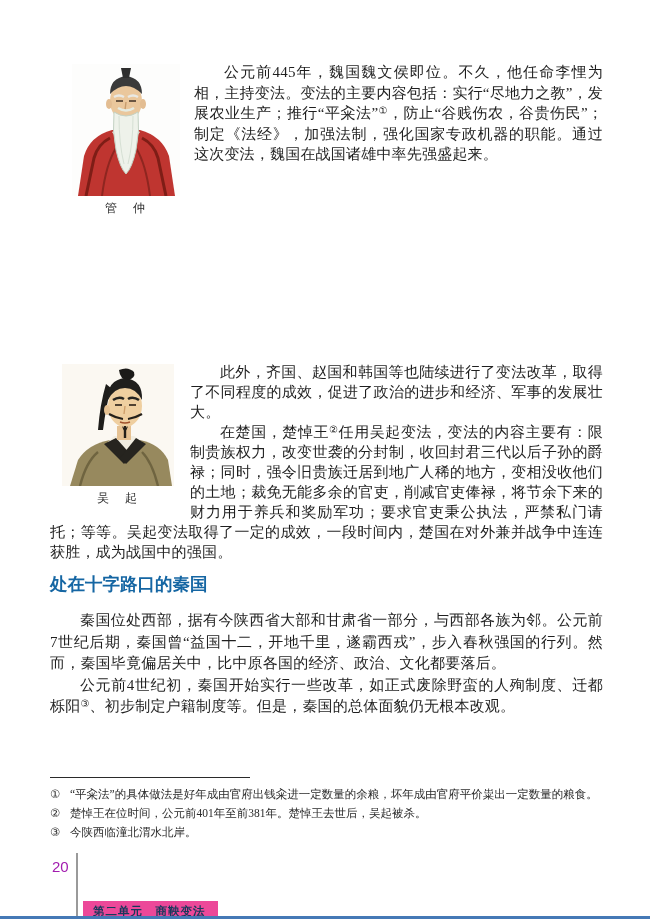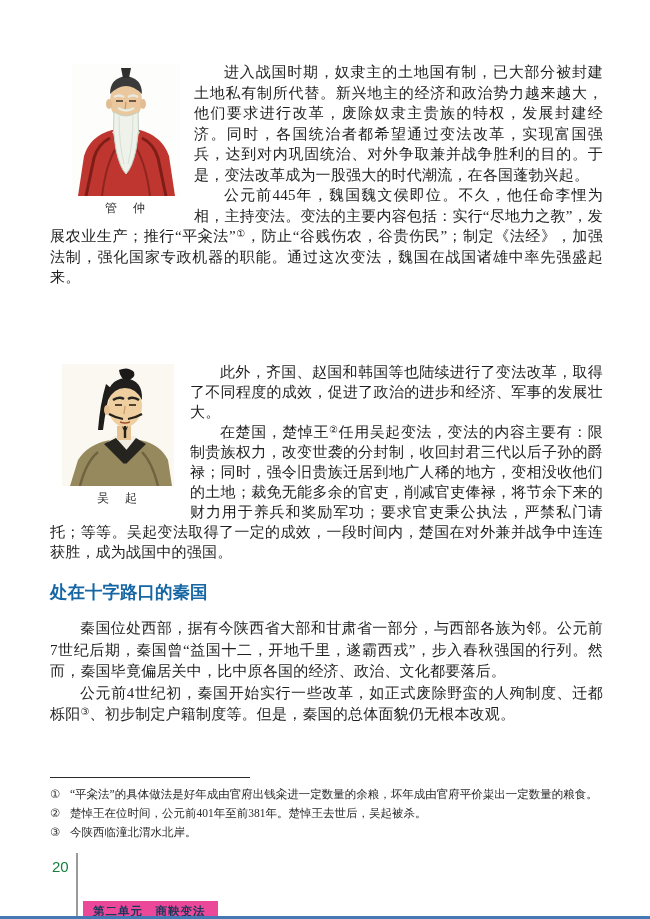--- a/index.html
+++ b/index.html
@@ -21,30 +21,30 @@
   p.indent { text-indent:2em; }
   .sup { font-size:10px; vertical-align:4px; line-height:0; }
   .figure { float:left; text-align:center; }
   .fig1 { margin:2px 14px 2px 22px; }
   .fig2 { margin:2px 16px 2px 12px; }
   .figcaption {
     margin-top:4px; font-size:12px; color:#2b2b2b; letter-spacing:2px;
     font-family:"Liberation Serif","DejaVu Serif",serif;
   }
   .heading {
-    margin:20px 0 14px 0; font-size:17.5px; font-weight:bold;
+    margin:12px 0 14px 0; font-size:17.5px; font-weight:bold;
     font-family:"Liberation Sans","DejaVu Sans",sans-serif;
   }
   .footnotes { position:absolute; left:50px; top:777px; width:553px; }
   .fn-rule { width:200px; height:1px; background:#2a2a2a; margin-bottom:7px; }
   .fn-row { display:flex; font-size:11.5px; line-height:19px; color:#2a2a2a; }
   .fn-marker { width:20px; flex:0 0 20px; }
   .fn-text { flex:1; text-align:justify; }
   .page-number {
-    position:absolute; left:52px; top:858px; font-size:15px; color:#15803d;
+    position:absolute; left:52px; top:858px; font-size:15px; color:#a21caf;
     font-family:"Liberation Sans","DejaVu Sans",sans-serif;
   }
   .footer-vline { position:absolute; left:76px; top:853px; width:2px; height:66px; background:#9a9a9a; }
   .footer-band {
     position:absolute; left:83px; top:860px; height:20px; display:flex; align-items:center;
     padding:0 12px 0 10px; font-size:11.5px; font-weight:bold; color:#17395c;
     font-family:"Liberation Sans","DejaVu Sans",sans-serif; letter-spacing:1px;
   }
   .bottom-rule { position:absolute; left:0; bottom:0; width:650px; height:3px; }
   svg { display:block; }
@@ -84,21 +84,20 @@
         <path d="M57,37 L64,37" stroke="#4a3a2c" stroke-width="1.6"></path>
         <path d="M54,38 L53,46" stroke="#c79c6d" stroke-width="1.4" fill="none"></path>
 
         <path d="M42,48 Q40,66 44,86 Q48,104 54,110 Q60,104 64,86 Q68,66 66,48 Q54,56 42,48 Z" fill="#eef2ea" stroke="#c4d2c4" stroke-width="1"></path>
         <path d="M47,52 Q47,80 52,100 M61,52 Q61,80 56,100" stroke="#d6e0d4" stroke-width="1" fill="none"></path>
 
         <path d="M46,44 Q54,49 62,44" stroke="#e6ece2" stroke-width="2.6" fill="none"></path>
       </svg>
       <div class="figcaption">管　仲</div>
     </div>
-    <p class="body indent">进入战国时期，奴隶主的土地国有制，已大部分被封建土地私有制所代替。新兴地主的经济和政治势力越来越大，他们要求进行改革，废除奴隶主贵族的特权，发展封建经济。同时，各国统治者都希望通过变法改革，实现富国强兵，达到对内巩固统治、对外争取兼并战争胜利的目的。于是，变法改革成为一股强大的时代潮流，在各国蓬勃兴起。</p>
     <p class="body indent"><span>公元前445年，魏国魏文侯即位。不久，他任命李悝为相，主持变法。变法的主要内容包括：实行“尽地力之教”，发展农业生产；推行“平籴法”</span><span class="sup">①</span><span>，防止“谷贱伤农，谷贵伤民”；制定《法经》，加强法制，强化国家专政机器的职能。通过这次变法，魏国在战国诸雄中率先强盛起来。</span></p>
   </div>
 
   <div class="section s2">
     <div class="figure fig2">
       <svg width="112" height="122" viewBox="0 0 112 122">
         <rect width="112" height="122" fill="#fbf8f2"></rect>
 
         <path d="M8,122 L16,96 Q26,80 48,76 L78,76 Q98,80 106,96 L110,122 Z" fill="#97895e"></path>
         <path d="M18,122 Q24,98 36,88 M96,122 Q90,98 80,88" stroke="#6f6440" stroke-width="2.4" fill="none"></path>

